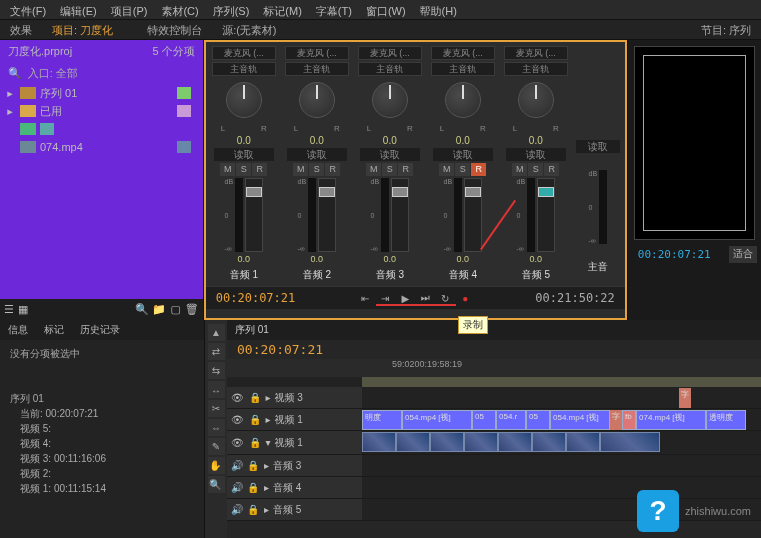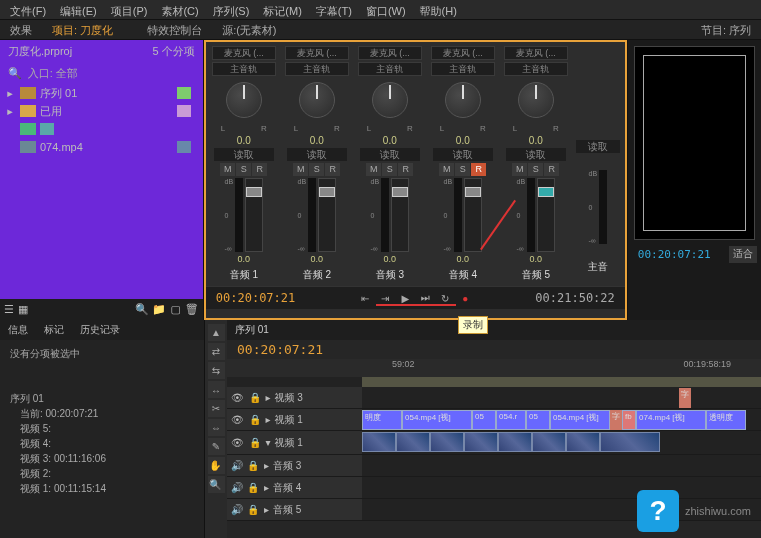--- a/index.html
+++ b/index.html
@@ -56,21 +56,21 @@
 .infotabs span{padding:3px 8px}
 .infobody{padding:6px 10px;font-size:10px;color:#aaa;line-height:15px}
 .timelinepanel{flex:1;background:#262626;display:flex}
 .tools{width:22px;background:#2a2a2a;display:flex;flex-direction:column;gap:2px;padding:4px 2px;align-items:center}
 .tools span{width:17px;height:17px;background:#333;font-size:10px;color:#aaa;text-align:center;line-height:17px}
 .tlmain{flex:1;display:flex;flex-direction:column}
 .tlhead{background:#1e1e1e;padding:3px 8px;font-size:10px;color:#ccc}
 .tltc{color:#e8a23a;font-size:13px;font-family:monospace;padding:2px 10px}
 .ruler{display:flex;height:18px;background:#2a2a2a;font-size:9px;color:#999}
 .rulerlabels{width:135px}
-.rulertimes{flex:1;display:flex;justify-content:space-between;padding:0 30px}
+.rulertimes{flex:1;display:flex;justify-content:flex-start;padding:0 30px}
 .workbar{height:10px;background:#222;display:flex}
 .workbar .wlabels{width:135px}
 .workbar .wb{flex:1;background:#554}
 .track{display:flex;height:22px;border-bottom:1px solid #1a1a1a}
 .trackhead{width:135px;background:#2f2f2f;display:flex;align-items:center;gap:4px;padding:0 4px;font-size:10px}
 .trackhead .eye{width:14px;font-size:10px}
 .trackcontent{flex:1;background:#222;display:flex;position:relative}
 .clip{height:20px;margin-top:1px;font-size:8px;color:#ddd;overflow:hidden;white-space:nowrap;padding:1px 2px}
 .clip.v{background:#6868ff;border:1px solid #9ac}
 .clip.caption{background:#c76;width:12px}

